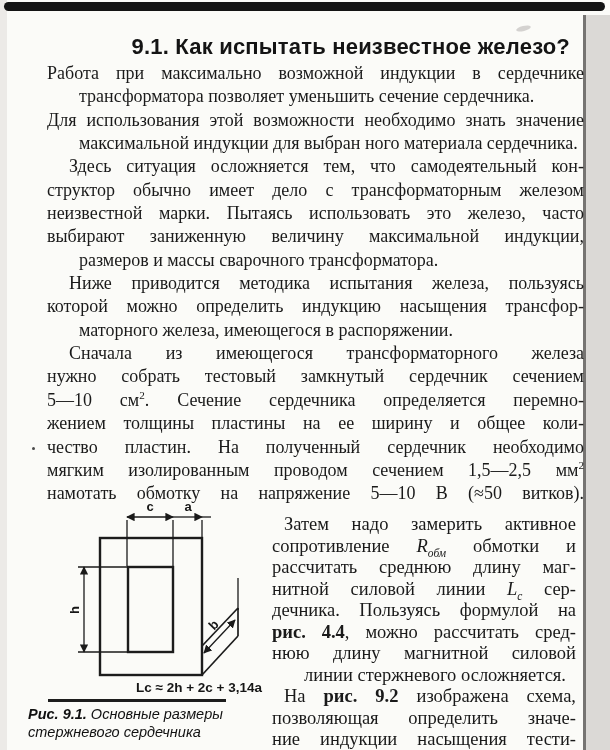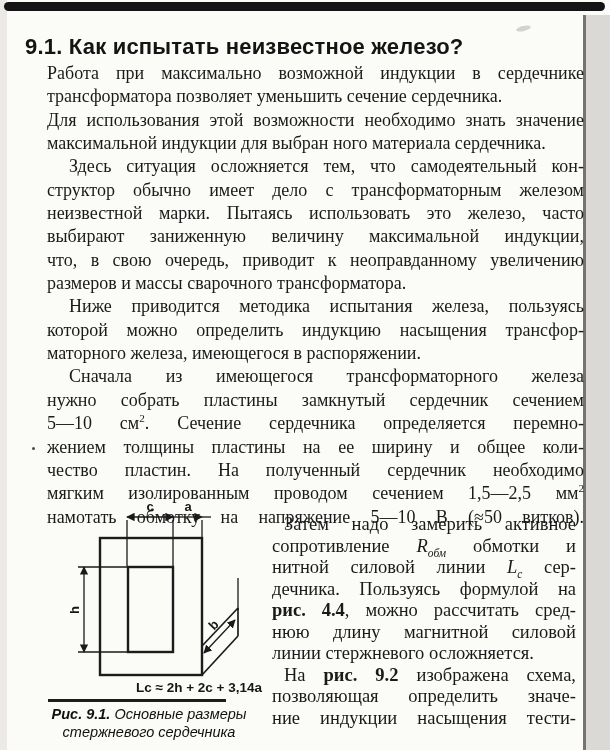--- a/index.html
+++ b/index.html
@@ -10,42 +10,42 @@
   }
   
   .left-strip{position:absolute;left:0;top:0;width:7px;height:750px;background:#eceae7;}
   .top-bar{position:absolute;left:4px;top:2px;width:601px;height:9px;background:#141414;border-radius:5px;}
   .right-line{position:absolute;left:583px;top:15px;width:3px;height:735px;background:#767472;}
   .right-strip{position:absolute;left:586px;top:15px;width:24px;height:735px;background:#dbd9d6;}
   .smudge{position:absolute;left:516px;top:26px;width:15px;height:5px;background:#c3c1bf;border-radius:50%;transform:rotate(-14deg);opacity:.7;}
   .speck{position:absolute;left:32px;top:447px;width:3px;height:3px;background:#4a4a4a;border-radius:50%;}
 
   .page-title{
-    position:absolute;top:19px;left:25px;width:545px;text-align:left;
+    position:absolute;top:19px;left:25px;width:545px;text-align:right;
     font-family:"Liberation Sans", sans-serif;font-weight:bold;font-size:22px;
     letter-spacing:.2px;color:#141414;
   }
 
   .body-col{position:absolute;left:47px;top:62px;width:537px;font-size:18px;line-height:23.35px;}
   .right-col{position:absolute;left:272px;top:514px;width:304px;font-size:18.5px;line-height:21.5px;}
   .line{text-align:justify;text-align-last:justify;text-justify:inter-word;overflow:hidden;white-space:nowrap;}
-  .line.end{text-align-last:left;}
+  .line.end{text-align-last:left;margin-left:32px;}
   .line.ind{padding-left:22px;}
   .right-col .line.ind{padding-left:12px;}
   sup{font-size:.62em;line-height:0;vertical-align:super;}
   sub{font-size:.62em;line-height:0;vertical-align:sub;}
 
   
   .figure{position:absolute;left:28px;top:496px;width:272px;}
   .fig-svg{display:block;}
   .fig-svg text{font-family:"Liberation Sans", sans-serif;font-size:13px;font-weight:bold;fill:#161616;}
   .formula{width:234px;text-align:right;font-family:"Liberation Sans", sans-serif;
     font-weight:bold;font-size:13.5px;color:#161616;margin-top:-2px;}
   .fig-rule{width:178px;height:3px;background:#1d1d1d;margin:4px 0 4px 20px;}
-  .fig-caption{width:242px;text-align:center;font-family:"Liberation Sans", sans-serif;
+  .fig-caption{width:242px;font-family:"Liberation Sans", sans-serif;
     font-style:italic;font-size:14.5px;line-height:17.5px;color:#111;}
   .fig-caption b{font-weight:bold;}
 </style>
 </head>
 <body>
 
 <div class="left-strip"></div>
 <div class="top-bar"></div>
 <div class="right-line"></div>
 <div class="right-strip"></div>
@@ -57,38 +57,38 @@
 <div class="body-col">
 
 <div class="line">Работа при максимально возможной индукции в сердечнике</div>
     <div class="line end">трансформатора позволяет уменьшить сечение сердечника.</div>
     <div class="line">Для использования этой возможности необходимо знать значение</div>
     <div class="line end">максимальной индукции для выбран ного материала сердечника.</div>
     <div class="line ind">Здесь ситуация осложняется тем, что самодеятельный кон-</div>
     <div class="line">структор обычно имеет дело с трансформаторным железом</div>
     <div class="line">неизвестной марки. Пытаясь использовать это железо, часто</div>
     <div class="line">выбирают заниженную величину максимальной индукции,</div>
-    <div class="line">что, в свою очередь, приводит к неоправданному увеличению</div>
     <div class="line end">размеров и массы сварочного трансформатора.</div>
     <div class="line ind">Ниже приводится методика испытания железа, пользуясь</div>
     <div class="line">которой можно определить индукцию насыщения трансфор-</div>
     <div class="line end">маторного железа, имеющегося в распоряжении.</div>
     <div class="line ind">Сначала из имеющегося трансформаторного железа</div>
-    <div class="line">нужно собрать пластины замкнутый сердечник сечением</div>
+    <div class="line">нужно собрать тестовый замкнутый сердечник сечением</div>
     <div class="line">5—10 см<sup>2</sup>. Сечение сердечника определяется перемно-</div>
     <div class="line">жением толщины пластины на ее ширину и общее коли-</div>
     <div class="line">чество пластин. На полученный сердечник необходимо</div>
     <div class="line">мягким изолированным проводом сечением 1,5—2,5 мм<sup>2</sup></div>
     <div class="line">намотать обмотку на напряжение 5—10 В (≈50 витков).</div>
   </div>
 
 <div class="right-col">
 
 <div class="line ind">Затем надо замерить активное</div>
     <div class="line">сопротивление <i>R<sub>обм</sub></i> обмотки и</div>
+    <div class="line">рассчитать среднюю длину маг-</div>
     <div class="line">нитной силовой линии <i>L<sub>c</sub></i> сер-</div>
     <div class="line">дечника. Пользуясь формулой на</div>
     <div class="line"><b>рис. 4.4</b>, можно рассчитать сред-</div>
     <div class="line">нюю длину магнитной силовой</div>
     <div class="line end">линии стержневого осложняется.</div>
     <div class="line ind">На <b>рис. 9.2</b> изображена схема,</div>
     <div class="line">позволяющая определить значе-</div>
     <div class="line">ние индукции насыщения тести-</div>
   </div>
 

